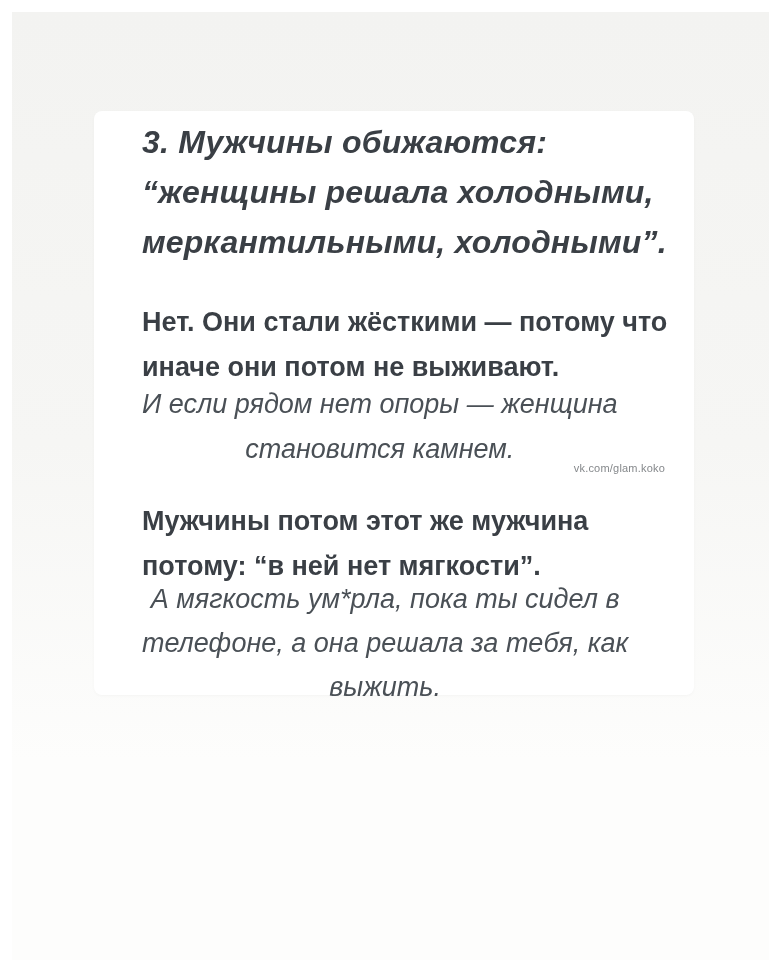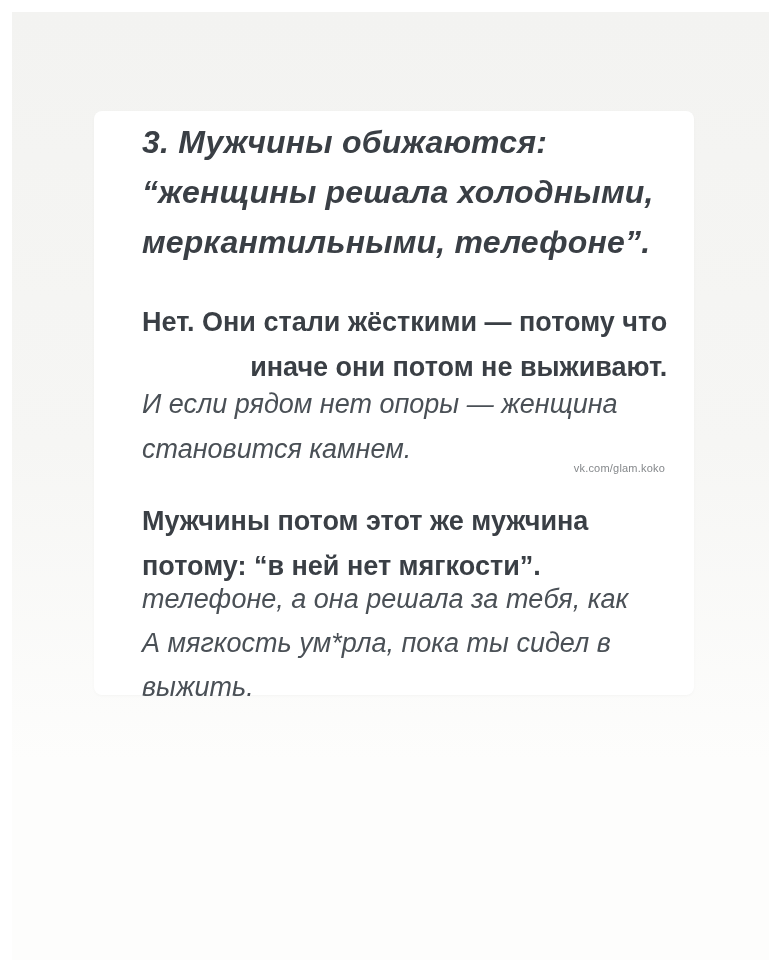--- a/index.html
+++ b/index.html
@@ -49,22 +49,23 @@
     left: 40px;
     font-size: 27px;
     line-height: 41px;
     color: var(--text-dark);
   }
   .para.bold { font-weight: bold; }
   .para.italic {
     font-style: italic;
     font-weight: normal;
     color: var(--text-italic);
+    text-align: center;
   }
-  .p1-bold   { top: 183px; text-align: right; }
+  .p1-bold   { top: 183px; }
   .p1-italic { top: 265px; }
   .p2-bold   { top: 382px; }
   .p2-italic { top: 460px; line-height: 40px; }
   .watermark {
     position: absolute;
     top: 346px;
     right: 25px;
     font-size: 11px;
     line-height: 14px;
     color: var(--watermark);
@@ -73,40 +74,40 @@
 </style>
 </head>
 <body>
 
 <div class="page">
   <div class="card">
 
     <div class="heading">
       <div>3. Мужчины обижаются:</div>
       <div>“женщины решала холодными,</div>
-      <div>меркантильными, телефоне”.</div>
+      <div>меркантильными, холодными”.</div>
     </div>
 
     <div class="para bold p1-bold">
       <div>Нет. Они стали жёсткими — потому что</div>
       <div>иначе они потом не выживают.</div>
     </div>
 
     <div class="para italic p1-italic">
       <div>И если рядом нет опоры — женщина</div>
       <div>становится камнем.</div>
     </div>
 
     <div class="watermark">vk.com/glam.koko</div>
 
     <div class="para bold p2-bold">
       <div>Мужчины потом этот же мужчина</div>
       <div>потому: “в ней нет мягкости”.</div>
     </div>
 
     <div class="para italic p2-italic">
+      <div>А мягкость ум*рла, пока ты сидел в</div>
       <div>телефоне, а она решала за тебя, как</div>
-      <div>А мягкость ум*рла, пока ты сидел в</div>
       <div>выжить.</div>
     </div>
 
   </div>
 </div>
 
 </body></html>

